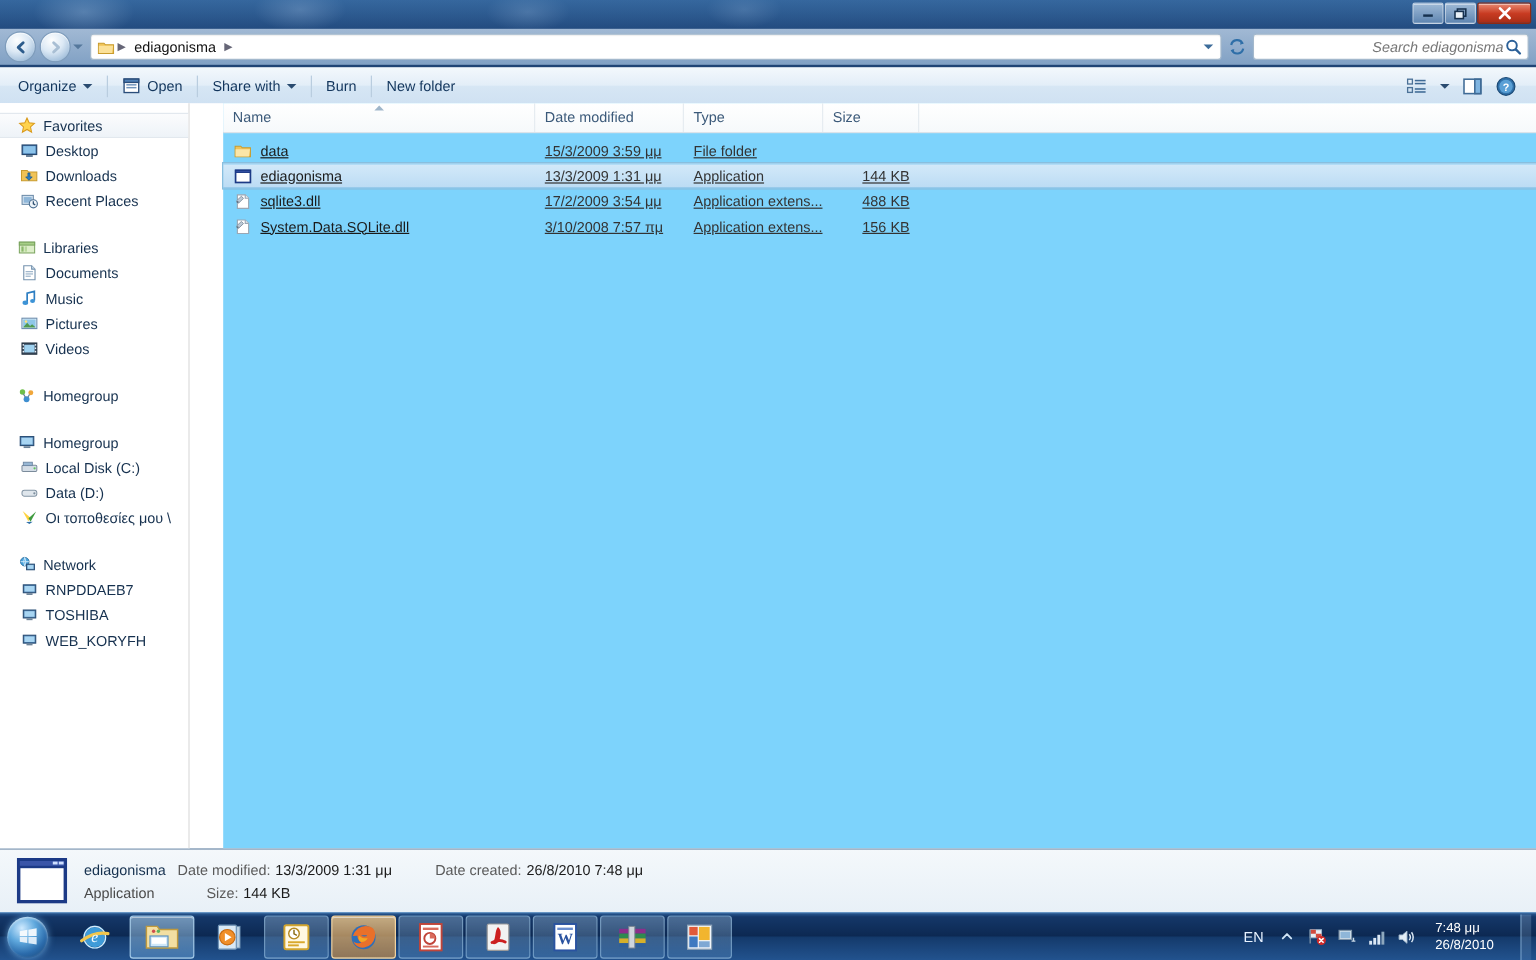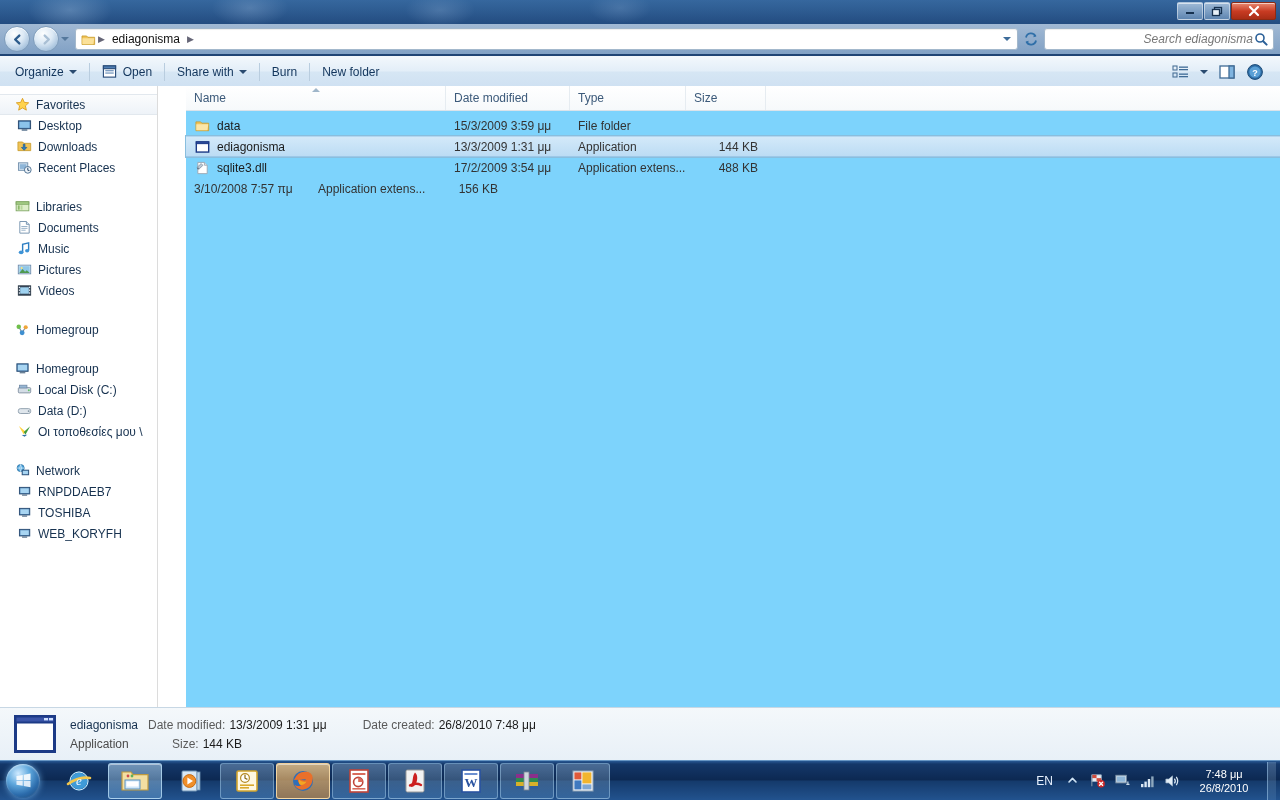--- a/index.html
+++ b/index.html
@@ -139,21 +139,21 @@
     width:0;height:0;border-left:4px solid transparent;border-right:4px solid transparent;
     border-bottom:4px solid #9fb6ca;
   }
   .rows{ padding-top:4px; }
   .row{ height:21px; display:flex; align-items:center; font-size:12px; color:#1b1b1b; }
   .row.selected{
     background:linear-gradient(180deg,#d3e9f9,#bcdcf4);
     border-top:1px solid #b3d6ef; border-bottom:1px solid #9cc8e8;
     height:21px;
   }
-  .cell{ display:flex; align-items:center; padding-left:8px; overflow:hidden; white-space:nowrap; }
+  .cell{ display:flex; align-items:center; padding-left:8px; overflow:hidden; white-space:nowrap;text-decoration:underline; }
   .cell.name{ width:260px; gap:7px; }
   .cell.date{ width:124px; color:#333; }
   .cell.type{ width:116px; color:#333; }
   .cell.size{ width:80px; color:#333; justify-content:flex-end; padding-right:8px; padding-left:0; }
   .f-ico{ width:16px; height:16px; flex:0 0 16px; display:flex; align-items:center; justify-content:center; }
   .sel-outline{ outline:1px solid #89bede; }
 
   
   .details{
     position:absolute; left:0; top:707px; width:1280px; height:53px;
@@ -204,21 +204,21 @@
     box-shadow:inset 0 1px 0 rgba(255,255,255,.5);
   }
   .tb-app.semi{
     background:linear-gradient(180deg, rgba(200,230,252,.3), rgba(130,185,232,.2));
     border:1px solid rgba(175,215,245,.45);
   }
   .tray{ margin-left:auto; display:flex; align-items:center; gap:7px; padding-right:4px; color:#eaf4ff; }
   .tray-lang{ font-size:12px; color:#e8f2ff; padding:0 3px; }
   .tray-ico{ width:18px; height:18px; display:flex; align-items:center; justify-content:center; }
   .clock{
-    display:flex; flex-direction:column; align-items:center; justify-content:center;
+    display:flex; flex-direction:column; justify-content:center;
     color:#ffffff; font-size:11px; line-height:14px; padding:0 8px; min-width:72px;
   }
   .showdesk{ width:9px; height:38px; border-left:1px solid rgba(160,200,235,.55);
     background:linear-gradient(180deg, rgba(200,228,250,.22), rgba(150,195,235,.12)); }
 </style>
 </head>
 <body>
 
 <div class="desktop-strip"></div>
 
@@ -637,20 +637,31 @@
               </svg>
             </span>
             <span>sqlite3.dll</span>
           </div>
           <div class="cell date">17/2/2009 3:54 μμ</div>
           <div class="cell type">Application extens...</div>
           <div class="cell size">488 KB</div>
         </div>
 
         <div class="row">
+          <div class="cell name">
+            <span class="f-ico">
+              <svg width="15" height="14" viewBox="0 0 16 14">
+                <path d="M3 1 L10 1 L13 4 L13 13 L3 13 Z" fill="#ffffff" stroke="#9aa7b4" stroke-width="1"></path>
+                <path d="M10 1 L10 4 L13 4" fill="#e6ebf0" stroke="#9aa7b4" stroke-width="1"></path>
+                <path d="M2.2 6.4 L6.6 2.2 L8.4 4.2 L4 8.4 Z" fill="#bcc9d6" stroke="#7e8d9c" stroke-width=".8"></path>
+                <circle cx="3.2" cy="7.4" r=".9" fill="#5f7182"></circle>
+              </svg>
+            </span>
+            <span>System.Data.SQLite.dll</span>
+          </div>
           <div class="cell date">3/10/2008 7:57 πμ</div>
           <div class="cell type">Application extens...</div>
           <div class="cell size">156 KB</div>
         </div>
 
       </div>
     </div>
   </div>
 
   <div class="details">

